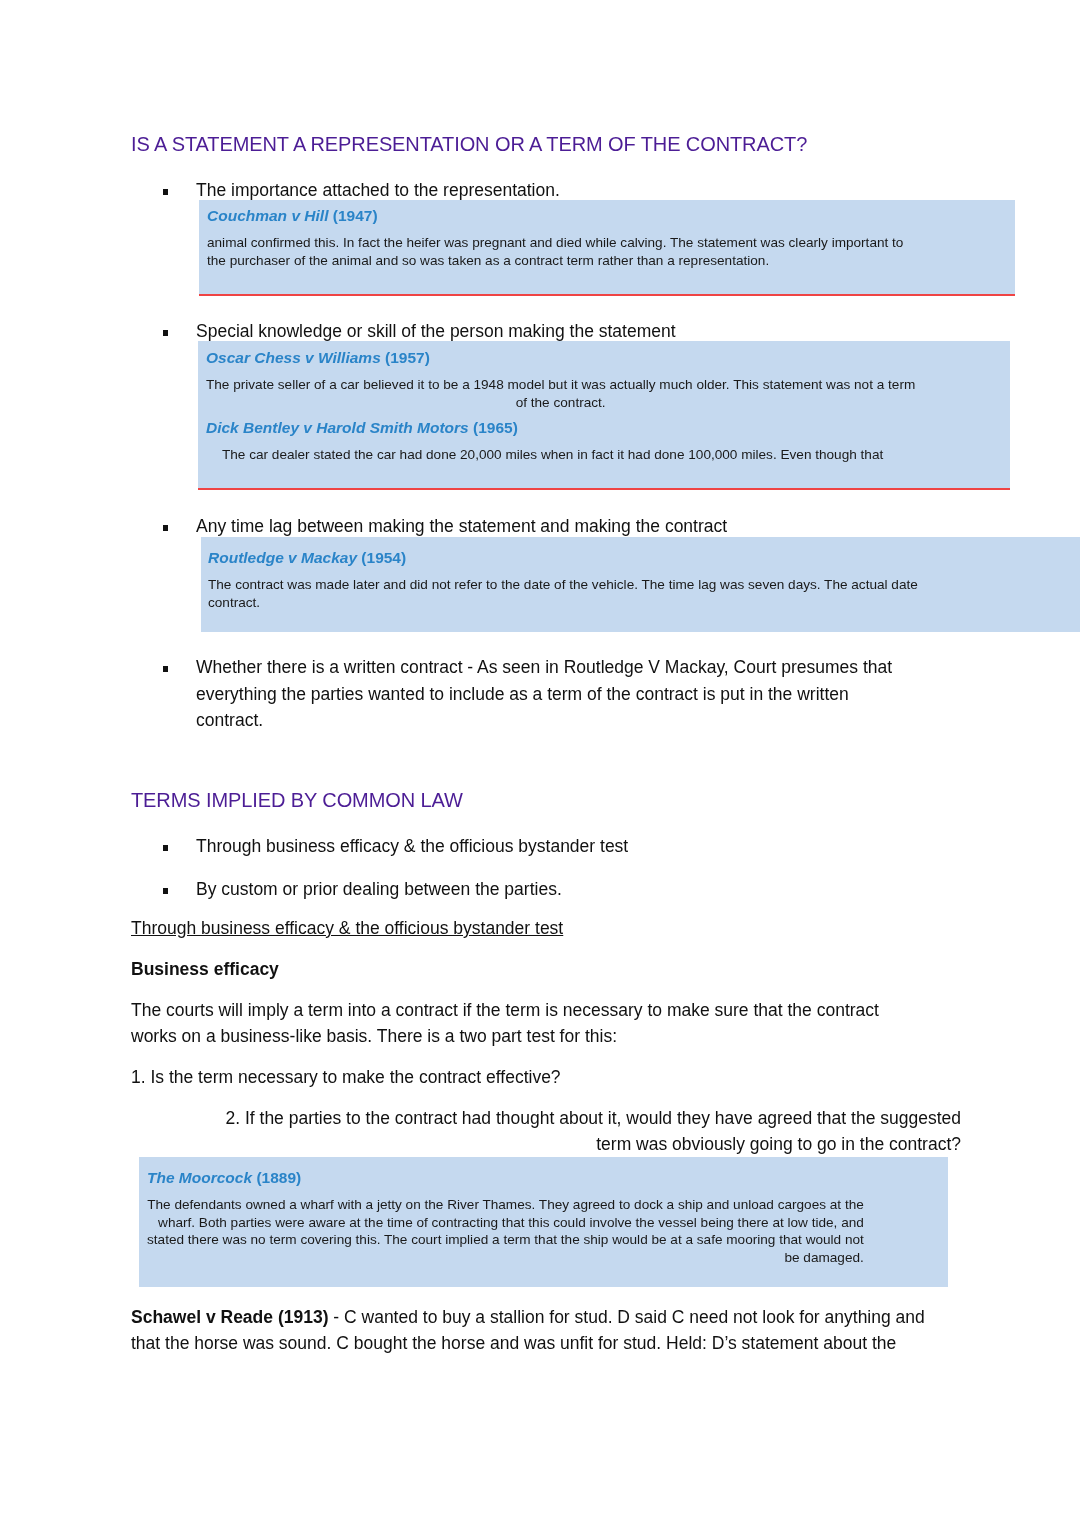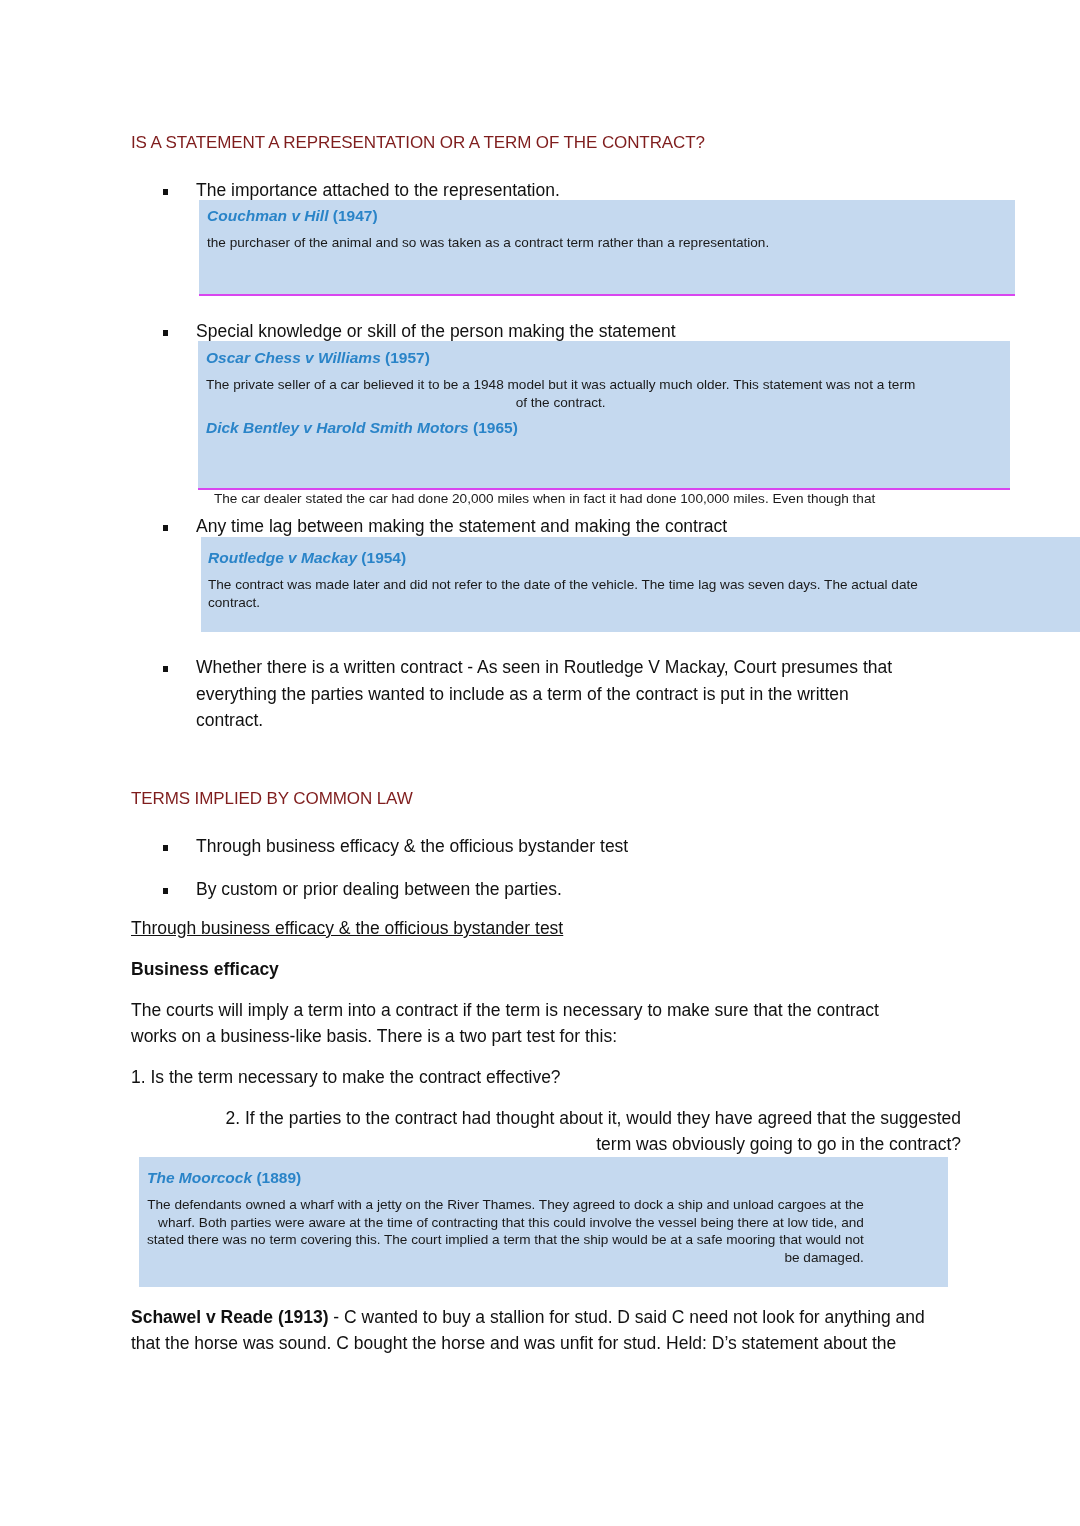--- a/index.html
+++ b/index.html
@@ -1,24 +1,24 @@
 <!DOCTYPE html>
 <html><head>
   <meta charset="utf-8">
   <style>
     html, body { margin: 0; padding: 0; background: #ffffff; }
     body { width: 1080px; height: 1526px; position: relative; overflow: hidden;
            font-family: "Liberation Sans", sans-serif; color: #111; }
     .abs { position: absolute; }
-    .heading { left: 131px; font-size: 17px; letter-spacing: -0.1px; color: #7f1d1d; }
+    .heading { left: 131px; font-size: 20px; letter-spacing: -0.1px; color: #4c1d95; }
     .bullet-row { position: absolute; left: 163px; font-size: 17.5px; color: #111; }
     .bullet-row .dot { position: absolute; left: 0; top: 8px; width: 5px; height: 6px; background: #111; }
     .bullet-row .txt { position: absolute; left: 33px; white-space: nowrap; line-height: 26px; top: -4px; }
     .casebox { position: absolute; background: #c5d9ef; }
-    .casebox.rule { border-bottom: 2px solid #d946ef; }
+    .casebox.rule { border-bottom: 2px solid #ef4444; }
     .case-title { font-weight: bold; color: #2a84c8; font-size: 15.5px; margin: 0; }
     .case-title i { font-style: italic; }
     .case-body { font-size: 13.6px; color: #1a1a1a; line-height: 17.5px; margin: 0; }
     .para { position: absolute; left: 131px; font-size: 17.5px; color: #111; line-height: 26px; width: 830px; }
     .underline { text-decoration: underline; }
     b { font-weight: bold; text-align: center; }
   </style>
 </head>
 <body>
 
@@ -26,40 +26,41 @@
 
 <div class="bullet-row" style="top:181px;">
   <span class="dot"></span>
   <span class="txt">The importance attached to the representation.</span>
 </div>
 <div class="casebox rule" style="left:199px; top:200px; width:816px; height:94px; padding:0;">
   <div style="position:absolute; left:8px; top:7px;" class="case-title">
     <i>Couchman v Hill</i> <span>(1947)</span>
   </div>
   <div style="position:absolute; left:8px; top:34px;" class="case-body">
+    <div>animal confirmed this. In fact the heifer was pregnant and died while calving. The statement was clearly important to</div>
     <div>the purchaser of the animal and so was taken as a contract term rather than a representation.</div>
   </div>
 </div>
 
 <div class="bullet-row" style="top:322px;">
   <span class="dot"></span>
   <span class="txt">Special knowledge or skill of the person making the statement</span>
 </div>
 <div class="casebox rule" style="left:198px; top:341px; width:812px; height:147px;">
   <div style="position:absolute; left:8px; top:8px;" class="case-title">
     <i>Oscar Chess v Williams</i> <span>(1957)</span>
   </div>
   <div style="position:absolute; left:8px; top:35px;text-align:center;" class="case-body">
     <div>The private seller of a car believed it to be a 1948 model but it was actually much older. This statement was not a term</div>
     <div>of the contract.</div>
   </div>
   <div style="position:absolute; left:8px; top:78px;" class="case-title">
     <i>Dick Bentley v Harold Smith Motors</i> <span>(1965)</span>
   </div>
-  <div style="position:absolute; left:16px; top:105px;margin-top:44px;" class="case-body">
+  <div style="position:absolute; left:24px; top:105px;" class="case-body">
     <div>The car dealer stated the car had done 20,000 miles when in fact it had done 100,000 miles. Even though that</div>
   </div>
 </div>
 
 <div class="bullet-row" style="top:517px;">
   <span class="dot"></span>
   <span class="txt">Any time lag between making the statement and making the contract</span>
 </div>
 <div class="casebox" style="left:201px; top:537px; width:922px; height:95px;">
   <div style="position:absolute; left:7px; top:12px;" class="case-title">

